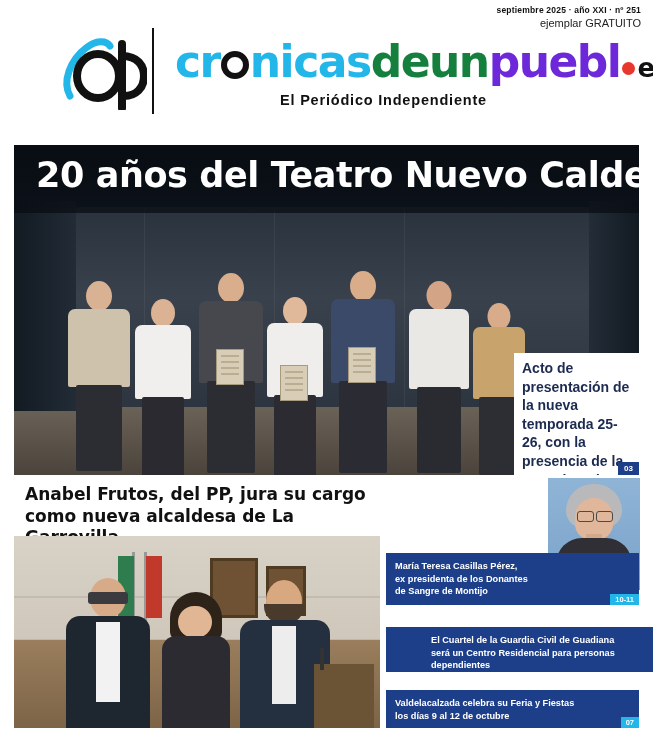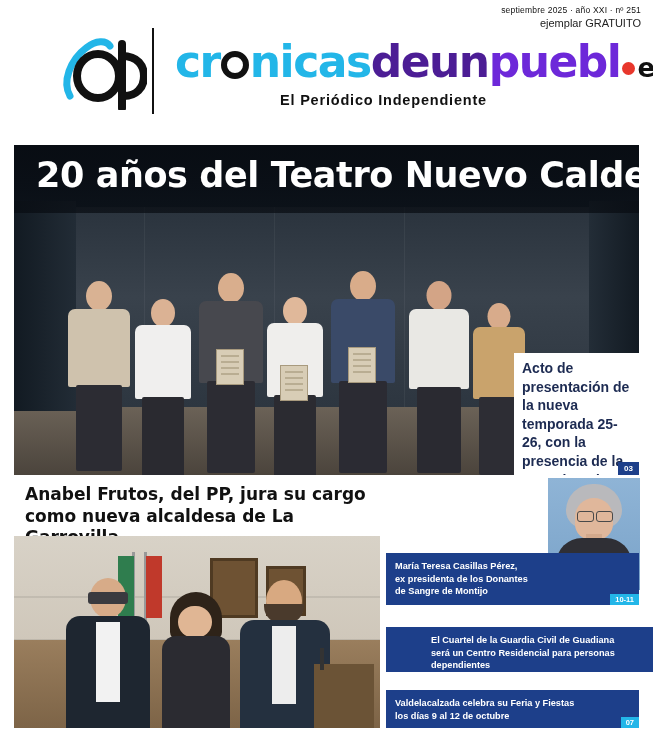--- a/index.html
+++ b/index.html
@@ -25,21 +25,21 @@
   
   .topline {
     position: absolute;
     top: 6px;
     right: 12px;
     text-align: right;
     line-height: 1.15;
   }
   .topline .issue {
     font-size: 8.5px;
-    font-weight: normal;
+    font-weight: bold;
     color: #111;
     letter-spacing: 0.2px;
   }
   .topline .free {
     font-size: 11px;
     color: #222;
     margin-top: 1px;
   }
 
   
@@ -73,21 +73,21 @@
     left: 175px;
     top: 18px;
     white-space: nowrap;
     font-family: "DejaVu Sans", sans-serif;
     font-weight: bold;
     font-size: 44px;
     letter-spacing: -1.5px;
     line-height: 1;
   }
   .wordmark .part-cr { color: #23b6e8; }
-  .wordmark .part-deun { color: #4c1d95; }
+  .wordmark .part-deun { color: #15803d; }
   .wordmark .part-pueblo { color: #6d28d9; }
   .wordmark .part-es { color: #111; font-size: 26px; letter-spacing: 0; }
   .dot-o {
     display: inline-block;
     width: 28px;
     height: 28px;
     border-radius: 50%;
     border: 6px solid #111;
     box-sizing: border-box;
     vertical-align: -2px;

